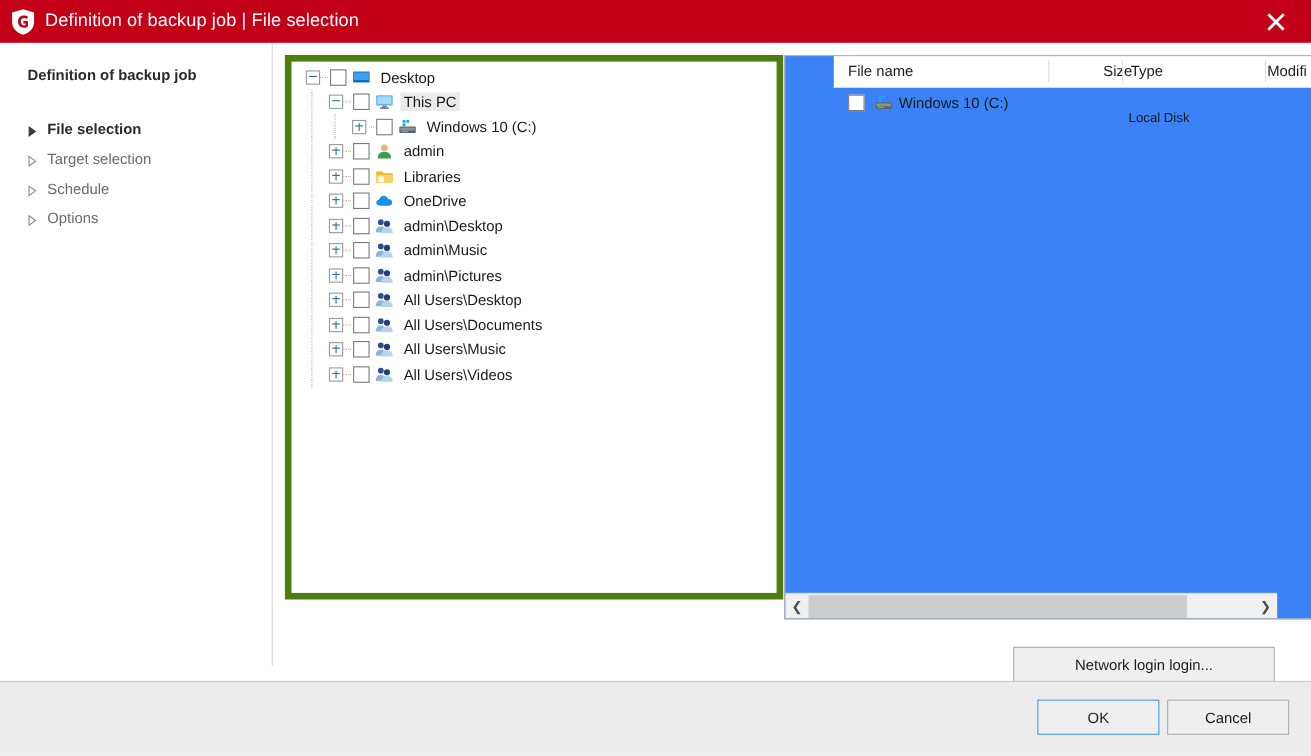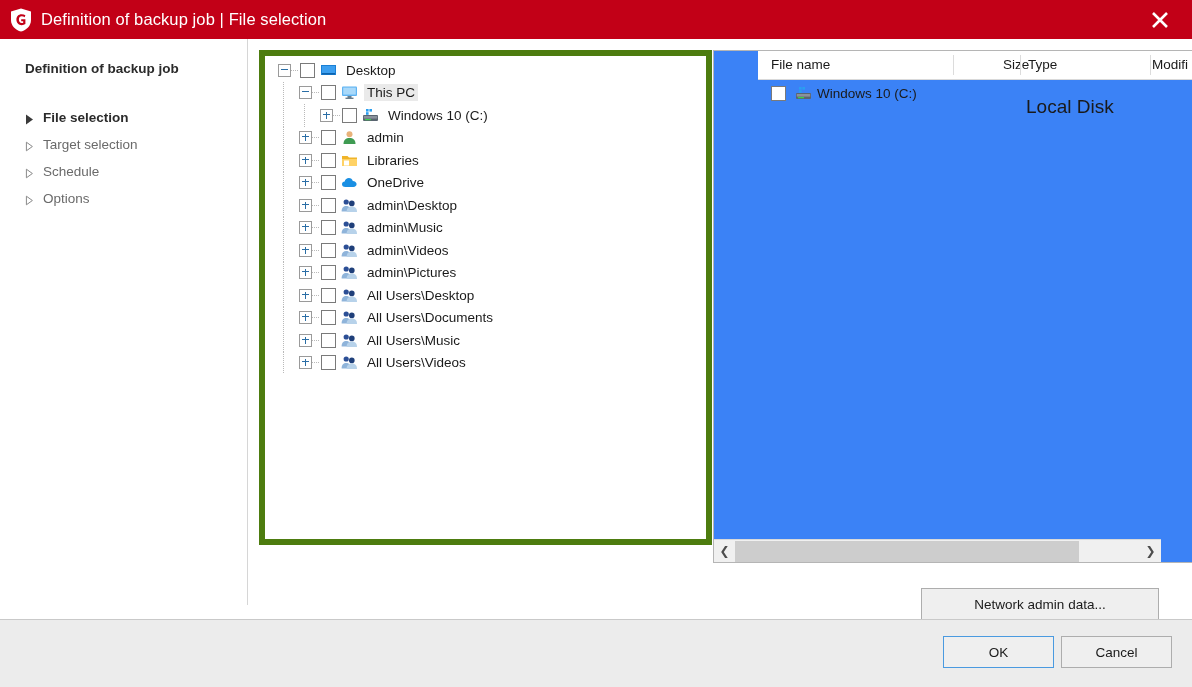--- a/index.html
+++ b/index.html
@@ -92,21 +92,21 @@
   }
   .list-header{
     position:relative;height:28px;border-bottom:1px solid #d9d9d9;background:#fff;
   }
   .col-sep{position:absolute;top:4px;width:1px;height:20px;background:#dcdcdc;}
   .col-h{position:absolute;top:6px;font-size:13.5px;color:#1a1a1a;white-space:nowrap;}
   .list-row{display:flex;align-items:center;height:27px;position:relative;}
   .list-row .chk{margin-left:13px;}
   .licon{width:20px;height:16px;margin-left:7px;display:flex;align-items:center;justify-content:center;flex:0 0 auto;}
   .lname{margin-left:4px;font-size:13.5px;white-space:nowrap;}
-  .ltype{position:absolute;left:268px;font-size:19px;white-space:nowrap;margin-top:26px;}
+  .ltype{position:absolute;left:268px;font-size:12px;white-space:nowrap;margin-top:26px;}
   
   .hscroll{
     position:absolute;left:0;bottom:0;width:447px;height:22px;
     background:#f0f0f0;border-top:1px solid #d9d9d9;display:flex;align-items:center;
   }
   .sb-arrow{
     width:21px;height:21px;display:flex;align-items:center;justify-content:center;
     color:#4d4d4d;font-size:12px;cursor:pointer;flex:0 0 auto;background:#f0f0f0;
   }
   .sb-track{flex:1 1 auto;height:21px;background:#f0f0f0;position:relative;}
@@ -328,37 +328,20 @@
           <div class="connector"></div>
           <div class="chk"></div>
           <div class="ticon">
             <svg width="17" height="15" viewBox="0 0 17 15">
               <circle cx="5.2" cy="4" r="2.6" fill="#2c4f96"></circle>
               <path d="M0.6 13.4 C0.6 9.6 2.6 8 5.2 8 C7.8 8 9.8 9.6 9.8 13.4 Z" fill="#8fb4da"></path>
               <circle cx="10.8" cy="5.4" r="2.8" fill="#1f3f7a"></circle>
               <path d="M5.6 14 C5.6 10 7.9 8.6 10.8 8.6 C13.7 8.6 16 10 16 14 Z" fill="#b7d2ea"></path>
             </svg>
           </div>
-          <div class="tlabel">admin\Videos</div>
-        </div>
-        <div class="tree-row">
-          <div class="indent" style="width: 34px;">
-            <div class="vline" style="left: 18px;"></div>
-          </div>
-          <div class="expander plus"></div>
-          <div class="connector"></div>
-          <div class="chk"></div>
-          <div class="ticon">
-            <svg width="17" height="15" viewBox="0 0 17 15">
-              <circle cx="5.2" cy="4" r="2.6" fill="#2c4f96"></circle>
-              <path d="M0.6 13.4 C0.6 9.6 2.6 8 5.2 8 C7.8 8 9.8 9.6 9.8 13.4 Z" fill="#8fb4da"></path>
-              <circle cx="10.8" cy="5.4" r="2.8" fill="#1f3f7a"></circle>
-              <path d="M5.6 14 C5.6 10 7.9 8.6 10.8 8.6 C13.7 8.6 16 10 16 14 Z" fill="#b7d2ea"></path>
-            </svg>
-          </div>
           <div class="tlabel">admin\Pictures</div>
         </div>
         <div class="tree-row">
           <div class="indent" style="width: 34px;">
             <div class="vline" style="left: 18px;"></div>
           </div>
           <div class="expander plus"></div>
           <div class="connector"></div>
           <div class="chk"></div>
           <div class="ticon">
@@ -454,18 +437,18 @@
       </div>
     <div class="hscroll">
       <div class="sb-arrow">❮</div>
       <div class="sb-track">
         <div class="sb-thumb" id="sb-thumb" style="width: 85%;"></div>
       </div>
       <div class="sb-arrow">❯</div>
     </div>
   </div>
 
-  <div class="btn btn-network">Network admin data...</div>
+  <div class="btn btn-network">Network login login...</div>
 </div>
 
 <div class="footer"></div>
 <div class="btn btn-ok">OK</div>
 <div class="btn btn-cancel">Cancel</div>
 
 </body></html>

